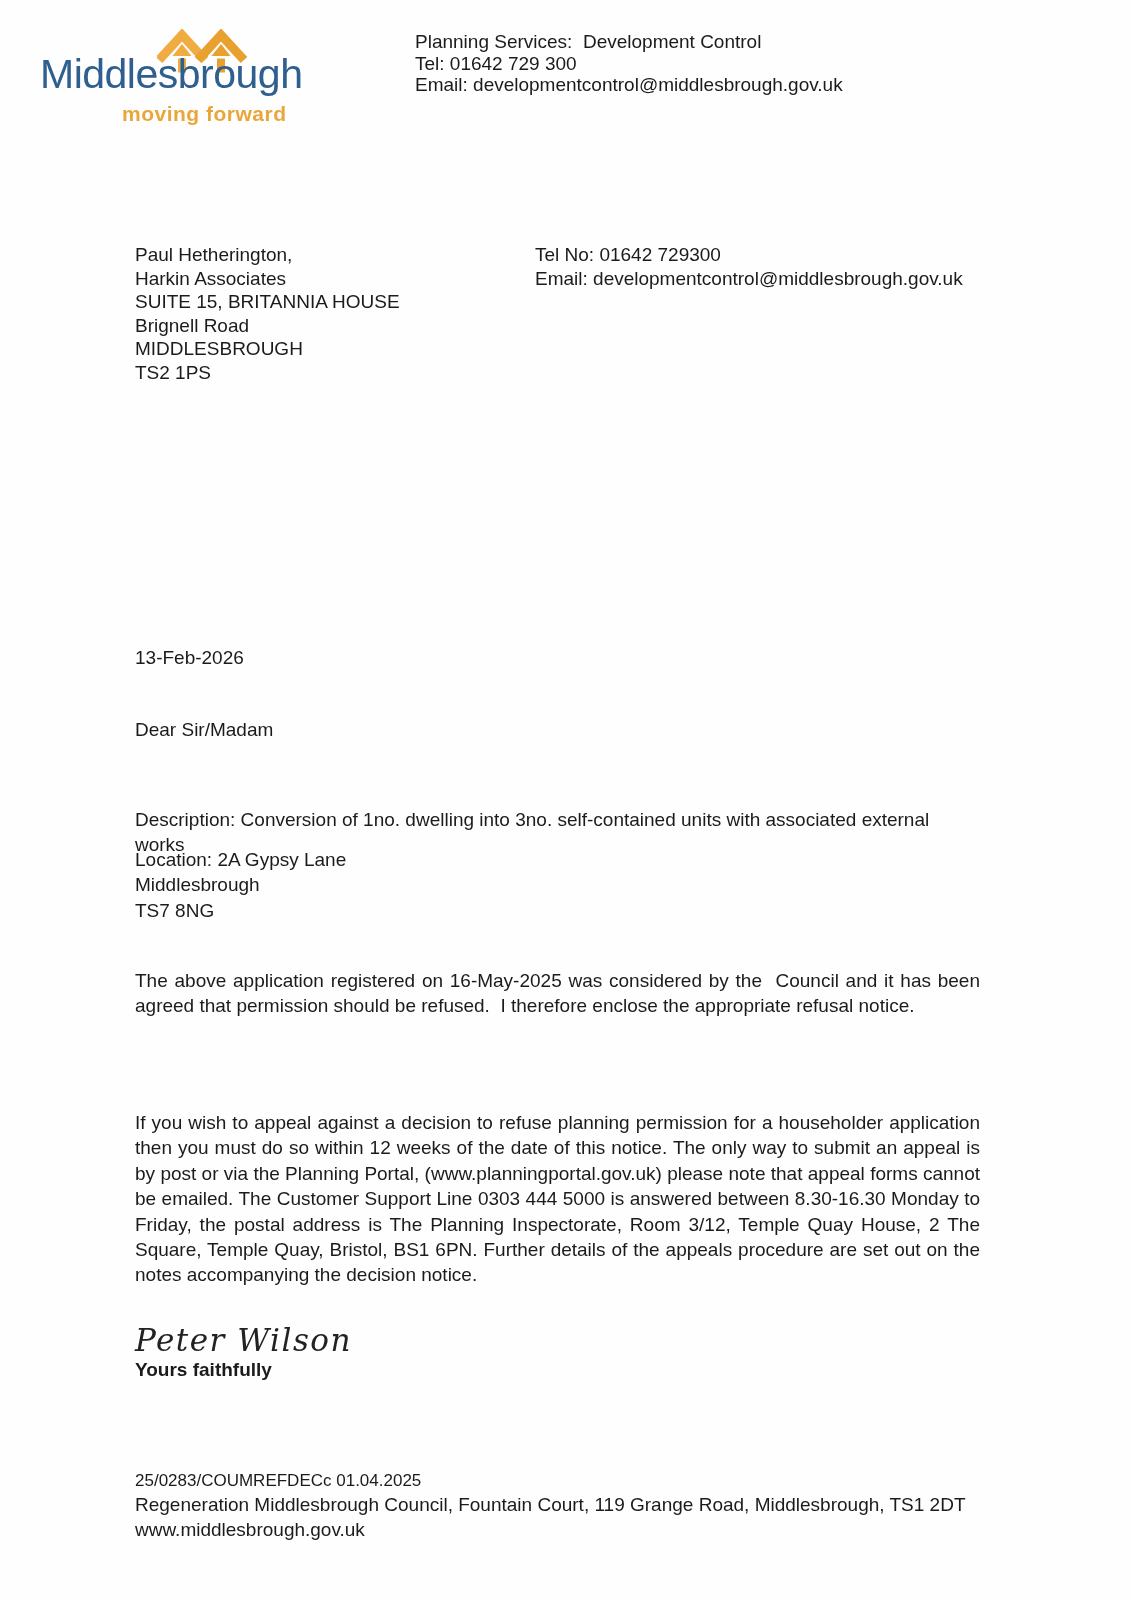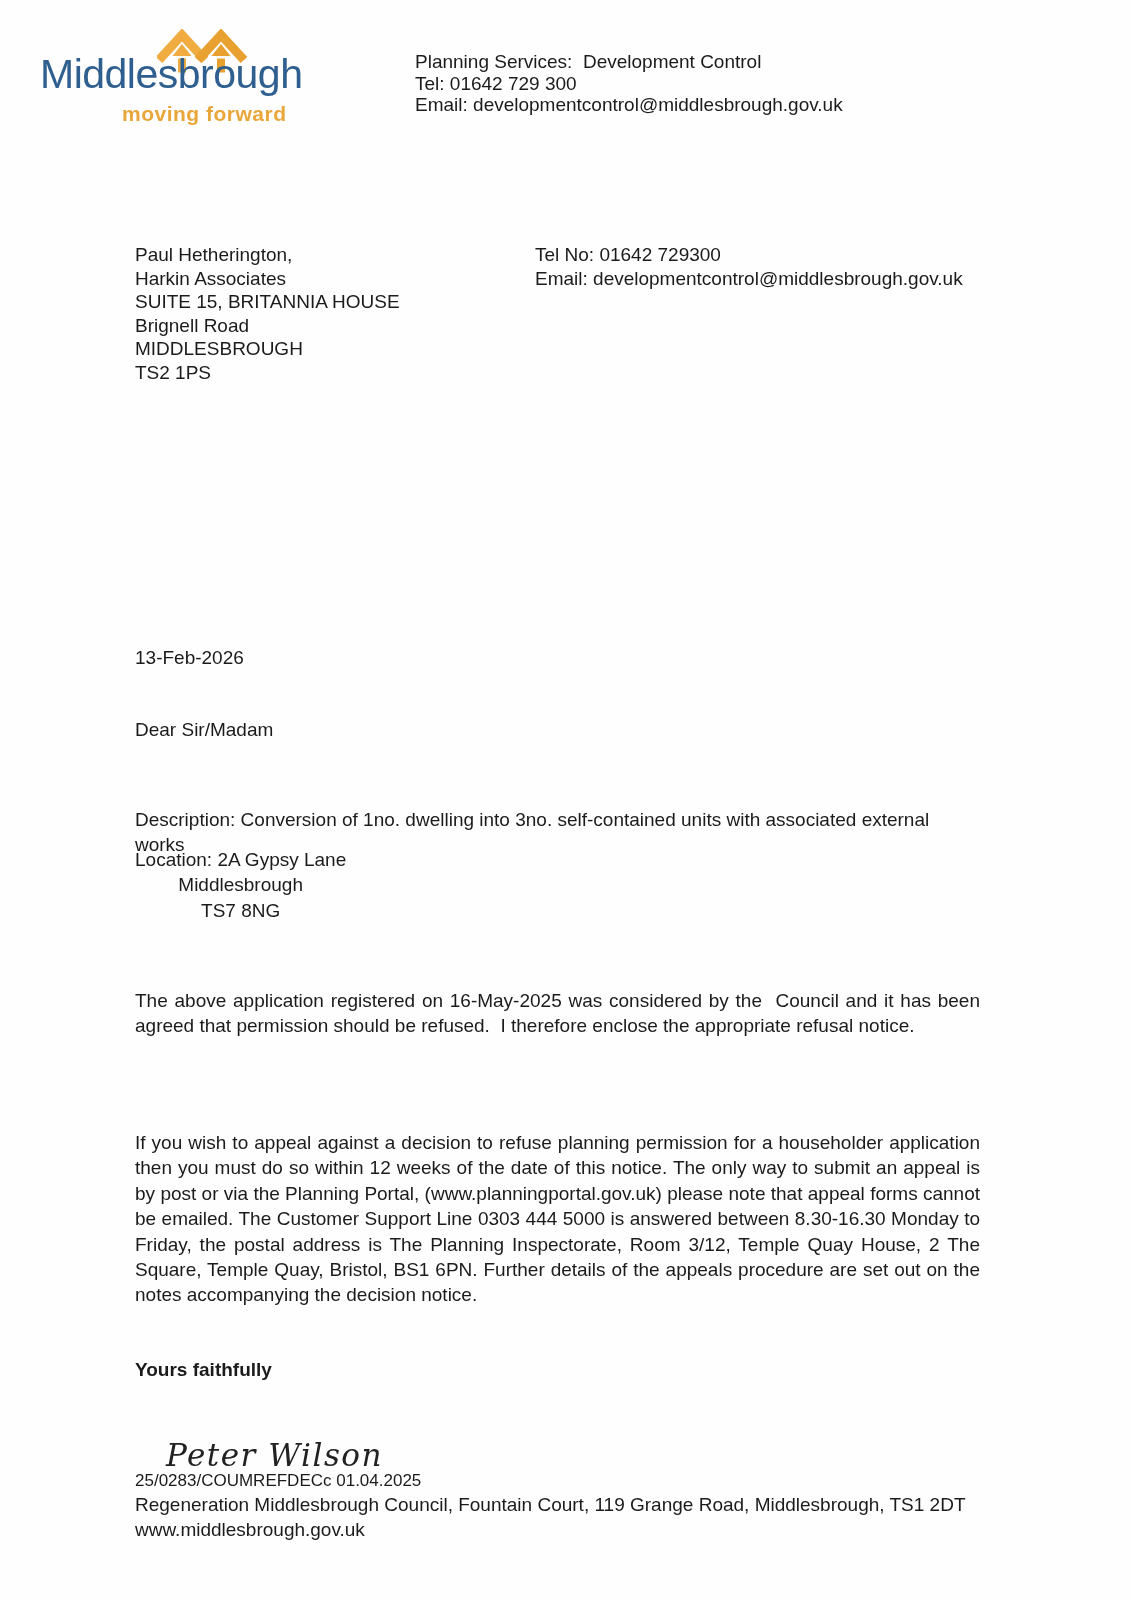--- a/index.html
+++ b/index.html
@@ -6,21 +6,21 @@
   .page {
     position: relative;
     width: 1131px;
     height: 1600px;
     background: #fefefe;
     font-family: "Liberation Sans", sans-serif;
     color: #1b1b1b;
     overflow: hidden;
   }
   .abs { position: absolute; }
-  .pre { white-space: pre-wrap; margin-top: 20px; }
+  .pre { white-space: pre-wrap; }
   .just { text-align: justify; }
 
   
   .logo-title {
     position: absolute; left: 40px; top: 50px;
     font-size: 41px; line-height: 48px;
     color: var(--brand-blue, #2F5F8F);
     letter-spacing: -0.5px;
   }
   .logo-tagline {
@@ -35,35 +35,34 @@
   .header-contact { left: 415px; top: 31px; font-size: 19px; line-height: 21.5px; }
 
   
   .recipient { left: 135px; top: 243px; font-size: 19px; line-height: 23.6px; }
   .reference { left: 535px; top: 243px; font-size: 19px; line-height: 23.6px; }
 
   .date-line   { left: 135px; top: 645px; font-size: 19px; line-height: 25px; }
   .salutation  { left: 135px; top: 717px; font-size: 19px; line-height: 25px; }
 
   .description { left: 135px; top: 807px; width: 845px; font-size: 19px; line-height: 25.4px; }
-  .location    { left: 135px; top: 847px; font-size: 19px; line-height: 25.4px; text-align: center; }
+  .location    { left: 135px; top: 847px; font-size: 19px; line-height: 25.4px; }
 
   .para1 { left: 135px; top: 968px;  width: 845px; font-size: 19px; line-height: 25.4px; }
   .para2 { left: 135px; top: 1063px; width: 845px; font-size: 19px; line-height: 25.4px; }
   .para3 { left: 135px; top: 1110px; width: 845px; font-size: 19px; line-height: 25.4px; }
 
   .closing { left: 135px; top: 1357px; font-size: 19px; line-height: 25px; font-weight: bold; }
   .signature {
-    left: 135px; top: 1435px;
+    left: 135px; top: 1320px;
     font-family: "DejaVu Serif", serif;
     font-style: italic; font-weight: 500;
     font-size: 31px; line-height: 40px;
     letter-spacing: 1.5px;
     color: #222;
-    margin-left: 31px;
   }
 
   .footer { left: 135px; top: 1461px; width: 900px; }
   .footer-ref     { font-size: 17px; line-height: 23px; margin-top: 8px; }
   .footer-address { font-size: 19px; line-height: 25px; }
   .footer-website { font-size: 19px; line-height: 25px; }
 </style>
 </head>
 <body>
 

